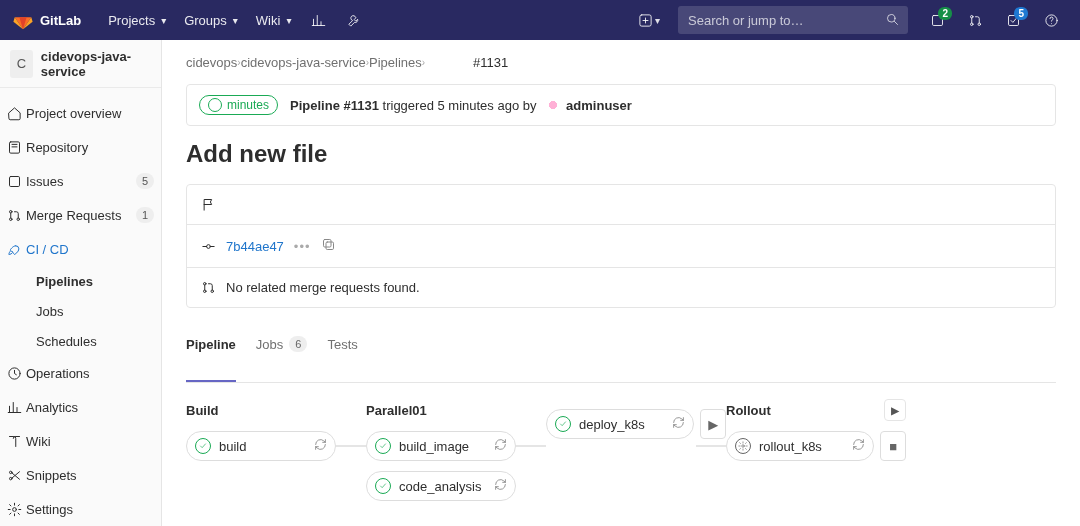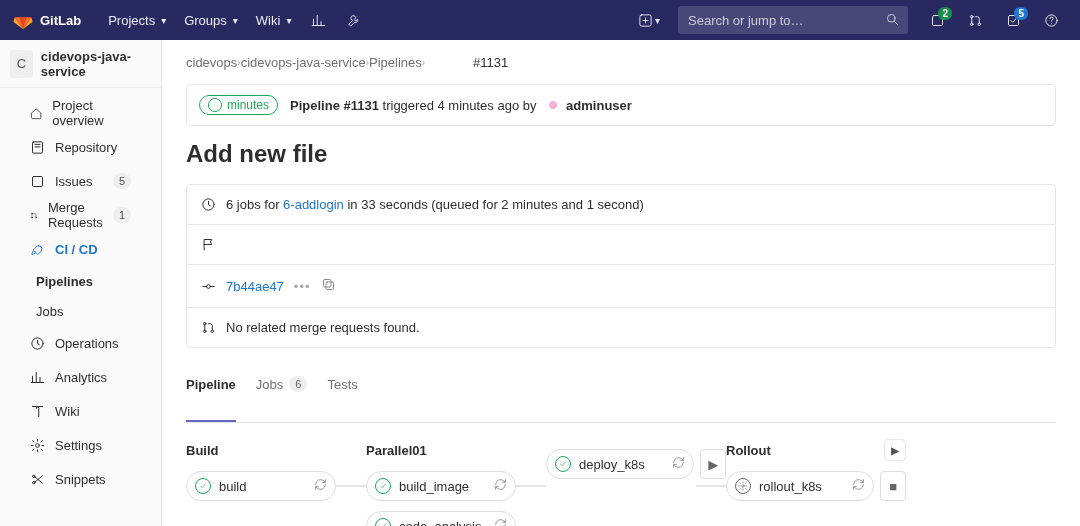--- a/index.html
+++ b/index.html
@@ -26,22 +26,22 @@
 .search input::placeholder{color:rgba(255,255,255,.7);}
 .search .mag{position:absolute;right:8px;top:6px;color:rgba(255,255,255,.7);}
 .badge-sm{position:absolute;top:4px;right:2px;background:#1f78d1;color:#fff;font-size:10px;border-radius:6px;padding:0 4px;line-height:13px;font-weight:bold;}
 .badge-green{background:#168f48;}
 
 .shell{display:flex;height:calc(526px - 40px);}
 .sidebar{width:162px;background:var(--sidebar);border-right:1px solid var(--border);overflow:auto;}
 .project-head{height:48px;display:flex;align-items:center;gap:8px;padding:0 10px;border-bottom:1px solid #eaeaea;}
 .project-head .avatar{width:28px;height:28px;background:#eee;border-radius:3px;display:flex;align-items:center;justify-content:center;font-weight:500;color:#555;}
 .project-head .pname{font-weight:600;font-size:13px;color:var(--text);}
-.side-item{height:34px;display:flex;align-items:center;padding:0 30px;gap:10px;color:var(--text);cursor:pointer;font-size:13px;}
-.side-item.active{font-weight:700;}
+.side-item{height:34px;display:flex;align-items:center;padding:0 7px;gap:4px;color:var(--text);cursor:pointer;font-size:13px;}
+.side-item.active{font-weight:400;}
 .side-item .count{margin-left:auto;background:#eee;color:#555;font-size:11px;border-radius:8px;padding:0 6px;line-height:16px;}
 .sub-item{padding-left:36px;height:30px;display:flex;align-items:center;font-size:13px;color:var(--text);cursor:pointer;}
 .sub-item.active{font-weight:700;}
 
 svg.ico{width:15px;height:15px;stroke:currentColor;fill:none;stroke-width:1.6;stroke-linecap:round;stroke-linejoin:round;}
 .chev{font-size:10px;margin-left:2px;}
 
 .main{flex:1;overflow:auto;padding:0 24px 30px 24px;}
 .crumbs{height:44px;display:flex;align-items:center;font-size:13px;color:var(--muted);}
 .crumbs a{color:var(--muted);text-decoration:none;}
@@ -206,84 +206,80 @@
           <path d="M5 15c-2 2-2 5-2 5s3 0 5-2M14 6a5 5 0 0 1 5 5c0 5-7 9-7 9s-2-2-3-4M14 6c-5 0-9 7-9 7s2 2 4 3"></path>
         </svg>
         <span>CI / CD</span>
       </div>
     <div class="sub-item active">
         <span>Pipelines</span>
       </div>
     <div class="sub-item">
         <span>Jobs</span>
       </div>
+    <div class="sub-item">
+        <span>Schedules</span>
+      </div>
     <div class="side-item">
         <svg class="ico" viewBox="0 0 24 24">
           <circle cx="12" cy="12" r="9"></circle>
           <path d="M12 7v5l3 2"></path>
         </svg>
         <span>Operations</span>
       </div>
     <div class="side-item">
         <svg class="ico" viewBox="0 0 24 24">
           <path d="M4 20V10M10 20V4M16 20v-8M22 20H2"></path>
         </svg>
         <span>Analytics</span>
       </div>
     <div class="side-item">
         <svg class="ico" viewBox="0 0 24 24">
           <path d="M4 4h7a3 3 0 0 1 3 3v13M20 4h-7a3 3 0 0 0-3 3"></path>
         </svg>
         <span>Wiki</span>
-      </div>
-    <div class="side-item">
-        <svg class="ico" viewBox="0 0 24 24">
-          <circle cx="12" cy="12" r="3"></circle>
-          <path d="M12 2v3M12 19v3M4.2 4.2l2.1 2.1M17.7 17.7l2.1 2.1M2 12h3M19 12h3M4.2 19.8l2.1-2.1M17.7 6.3l2.1-2.1"></path>
-        </svg>
-        <span>Settings</span>
       </div>
     <div class="side-item">
         <svg class="ico" viewBox="0 0 24 24">
           <circle cx="6" cy="7" r="2"></circle>
           <circle cx="6" cy="17" r="2"></circle>
           <path d="m8 8 12 10M8 16 20 6"></path>
         </svg>
         <span>Snippets</span>
+      </div>
+    <div class="side-item">
+        <svg class="ico" viewBox="0 0 24 24">
+          <circle cx="12" cy="12" r="3"></circle>
+          <path d="M12 2v3M12 19v3M4.2 4.2l2.1 2.1M17.7 17.7l2.1 2.1M2 12h3M19 12h3M4.2 19.8l2.1-2.1M17.7 6.3l2.1-2.1"></path>
+        </svg>
+        <span>Settings</span>
       </div>
   </div>
 
   <div class="main">
     <div class="crumbs">
       <a href="#">cidevops</a>
         <span class="sep">›</span>
       <a href="#">cidevops-java-service</a>
         <span class="sep">›</span>
       <a href="#">Pipelines</a>
         <span class="sep">›</span>
       <span class="cur">#1131</span>
     </div>
 
     <div class="status-row">
       <span class="badge-passed">
           <span>minutes</span>
         </span>
-      <span class="trig"><b>Pipeline #1131</b><span> triggered 4 minutes ago by </span><span class="usericon"></span><b>adminuser</b></span>
+      <span class="trig"><b>Pipeline #1131</b><span> triggered 5 minutes ago by </span><span class="usericon"></span><b>adminuser</b></span>
     </div>
 
     <h1 class="page-title">Add new file</h1>
 
     <div class="info-box">
-      <div class="info-row">
-        <svg class="ico" viewBox="0 0 24 24">
-            <circle cx="12" cy="12" r="9"></circle>
-            <path d="M12 7v5l3 2"></path>
-          </svg>
-        <span><span>6 jobs for </span><a href="#">6-addlogin</a><span> in 33 seconds (queued for 2 minutes and 1 second)</span></span>
-      </div>
       <div class="info-row">
         <svg class="ico" viewBox="0 0 24 24">
             <path d="M5 21V4h12l-2 4 2 4H5"></path>
           </svg>
       </div>
       <div class="info-row">
         <svg class="ico" viewBox="0 0 24 24">
             <circle cx="12" cy="12" r="3"></circle>
             <path d="M3 12h6M15 12h6"></path>
           </svg>

